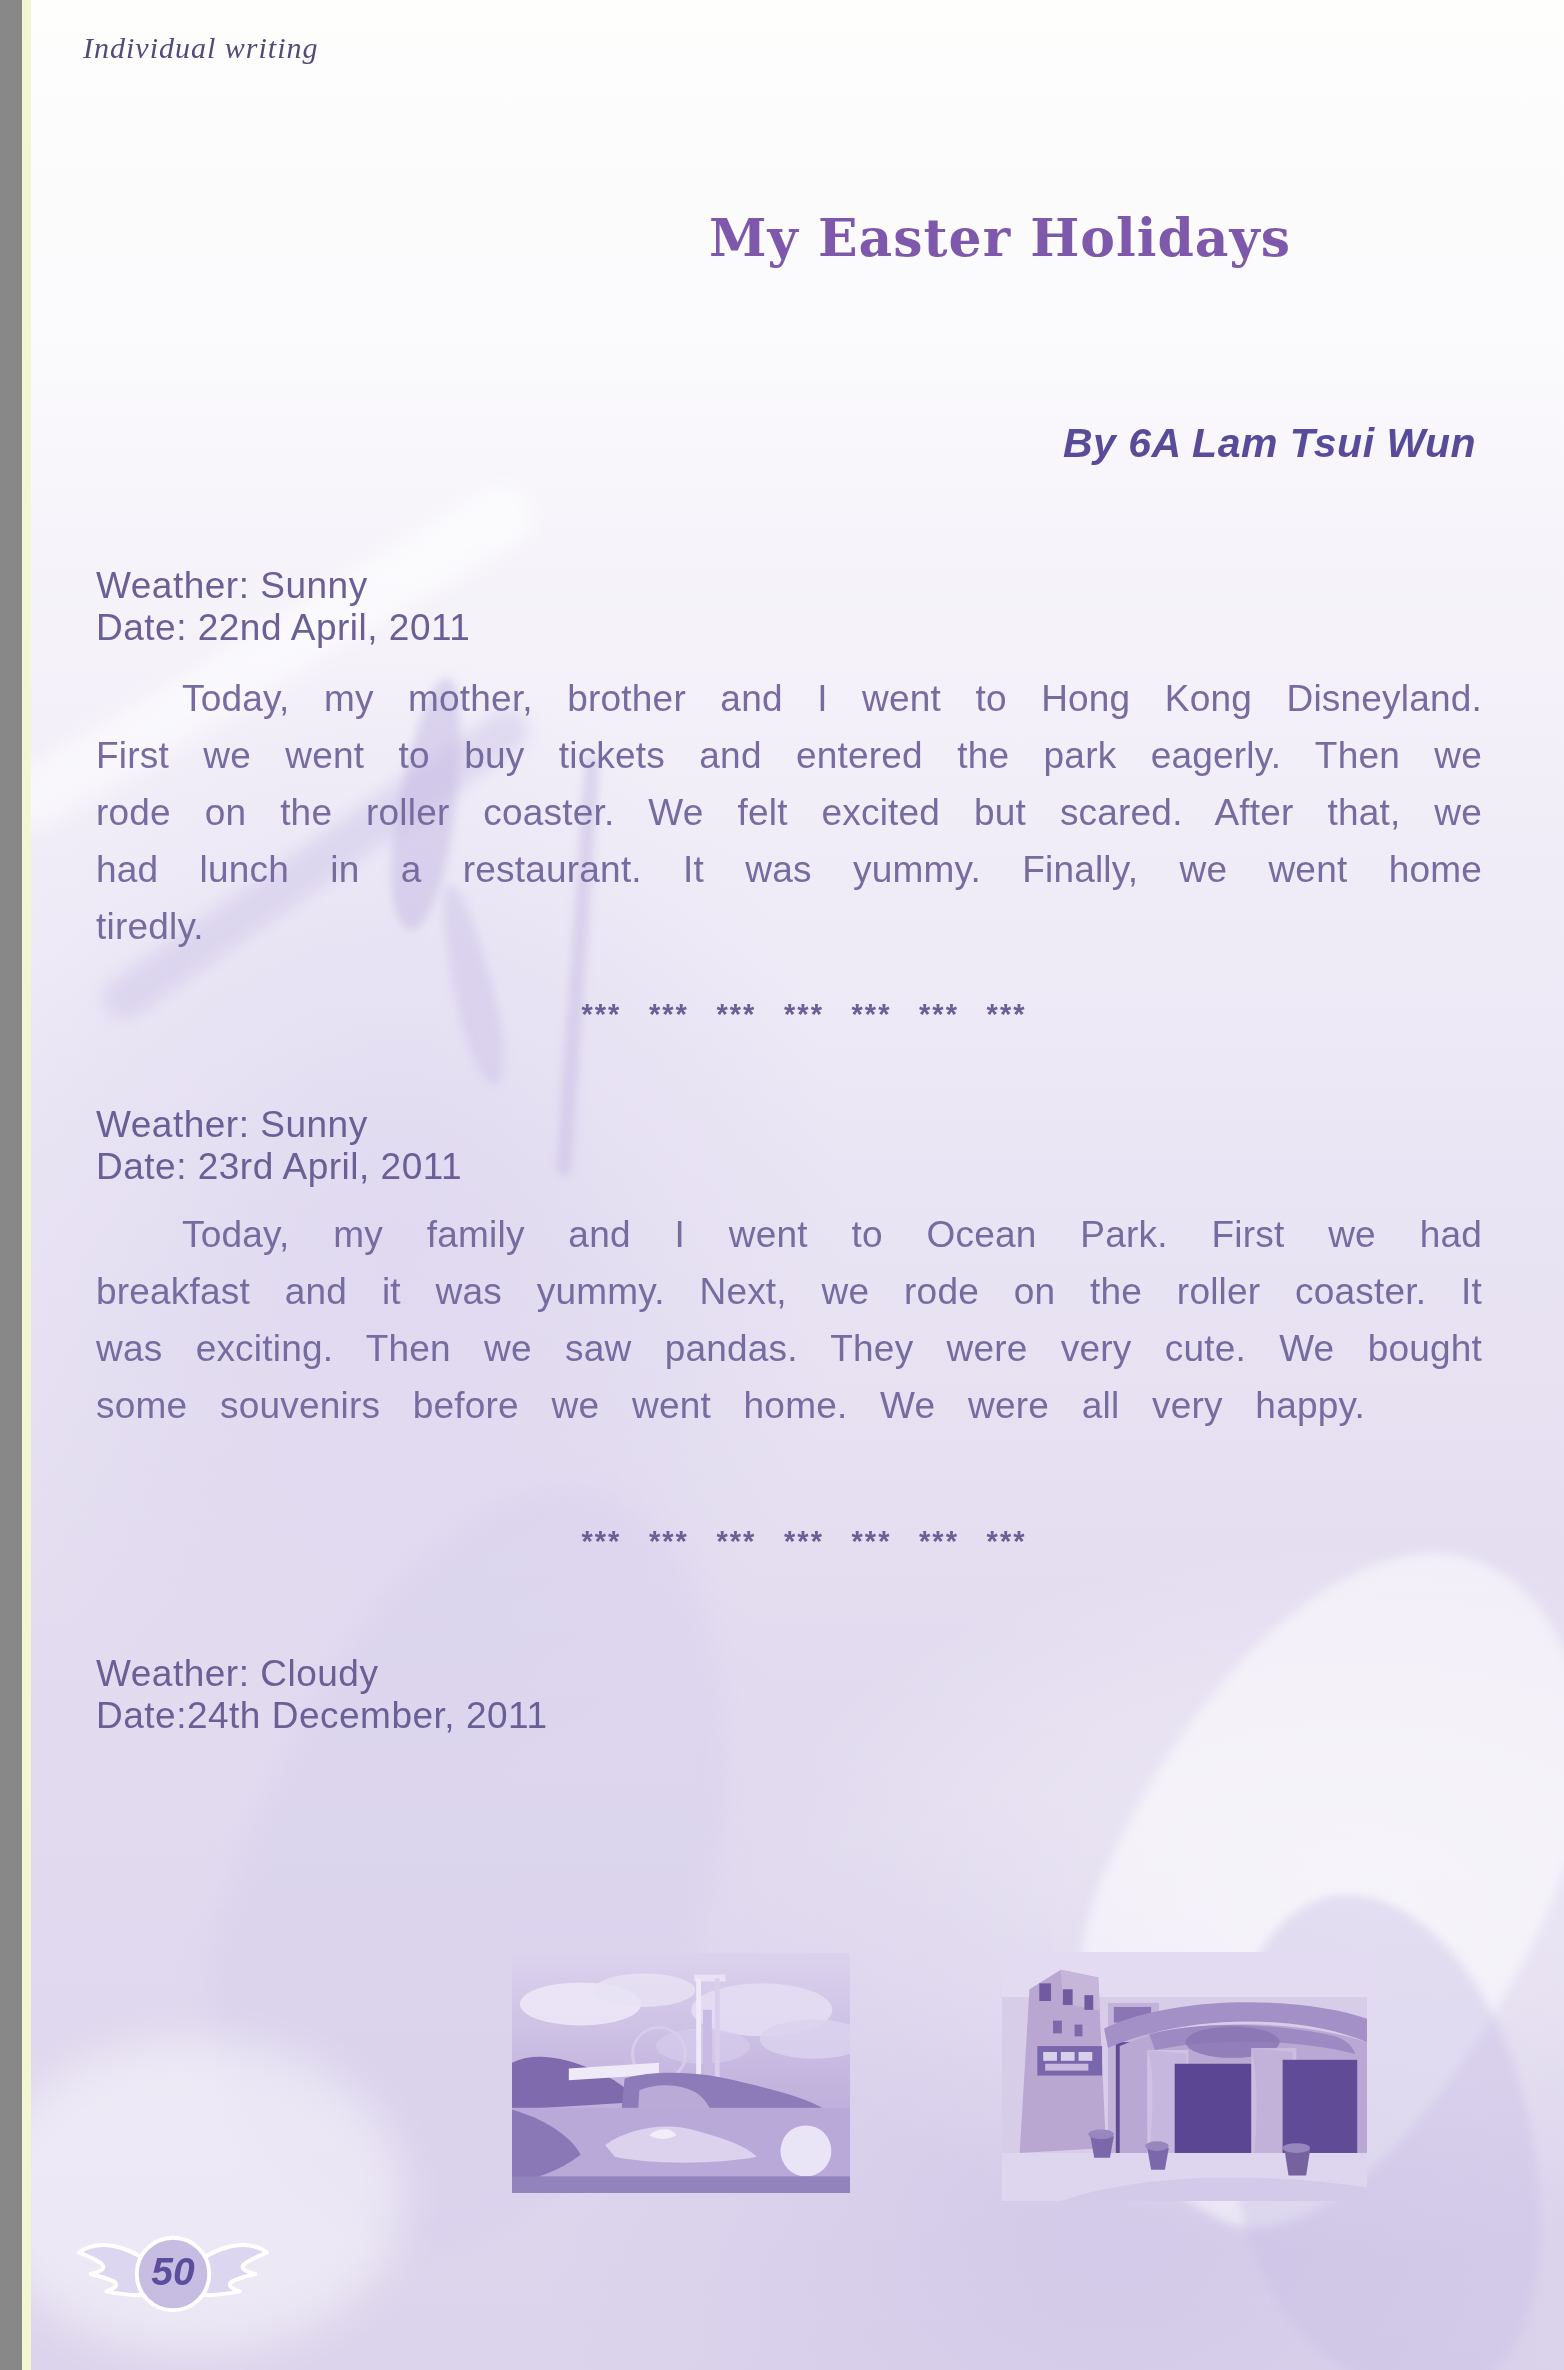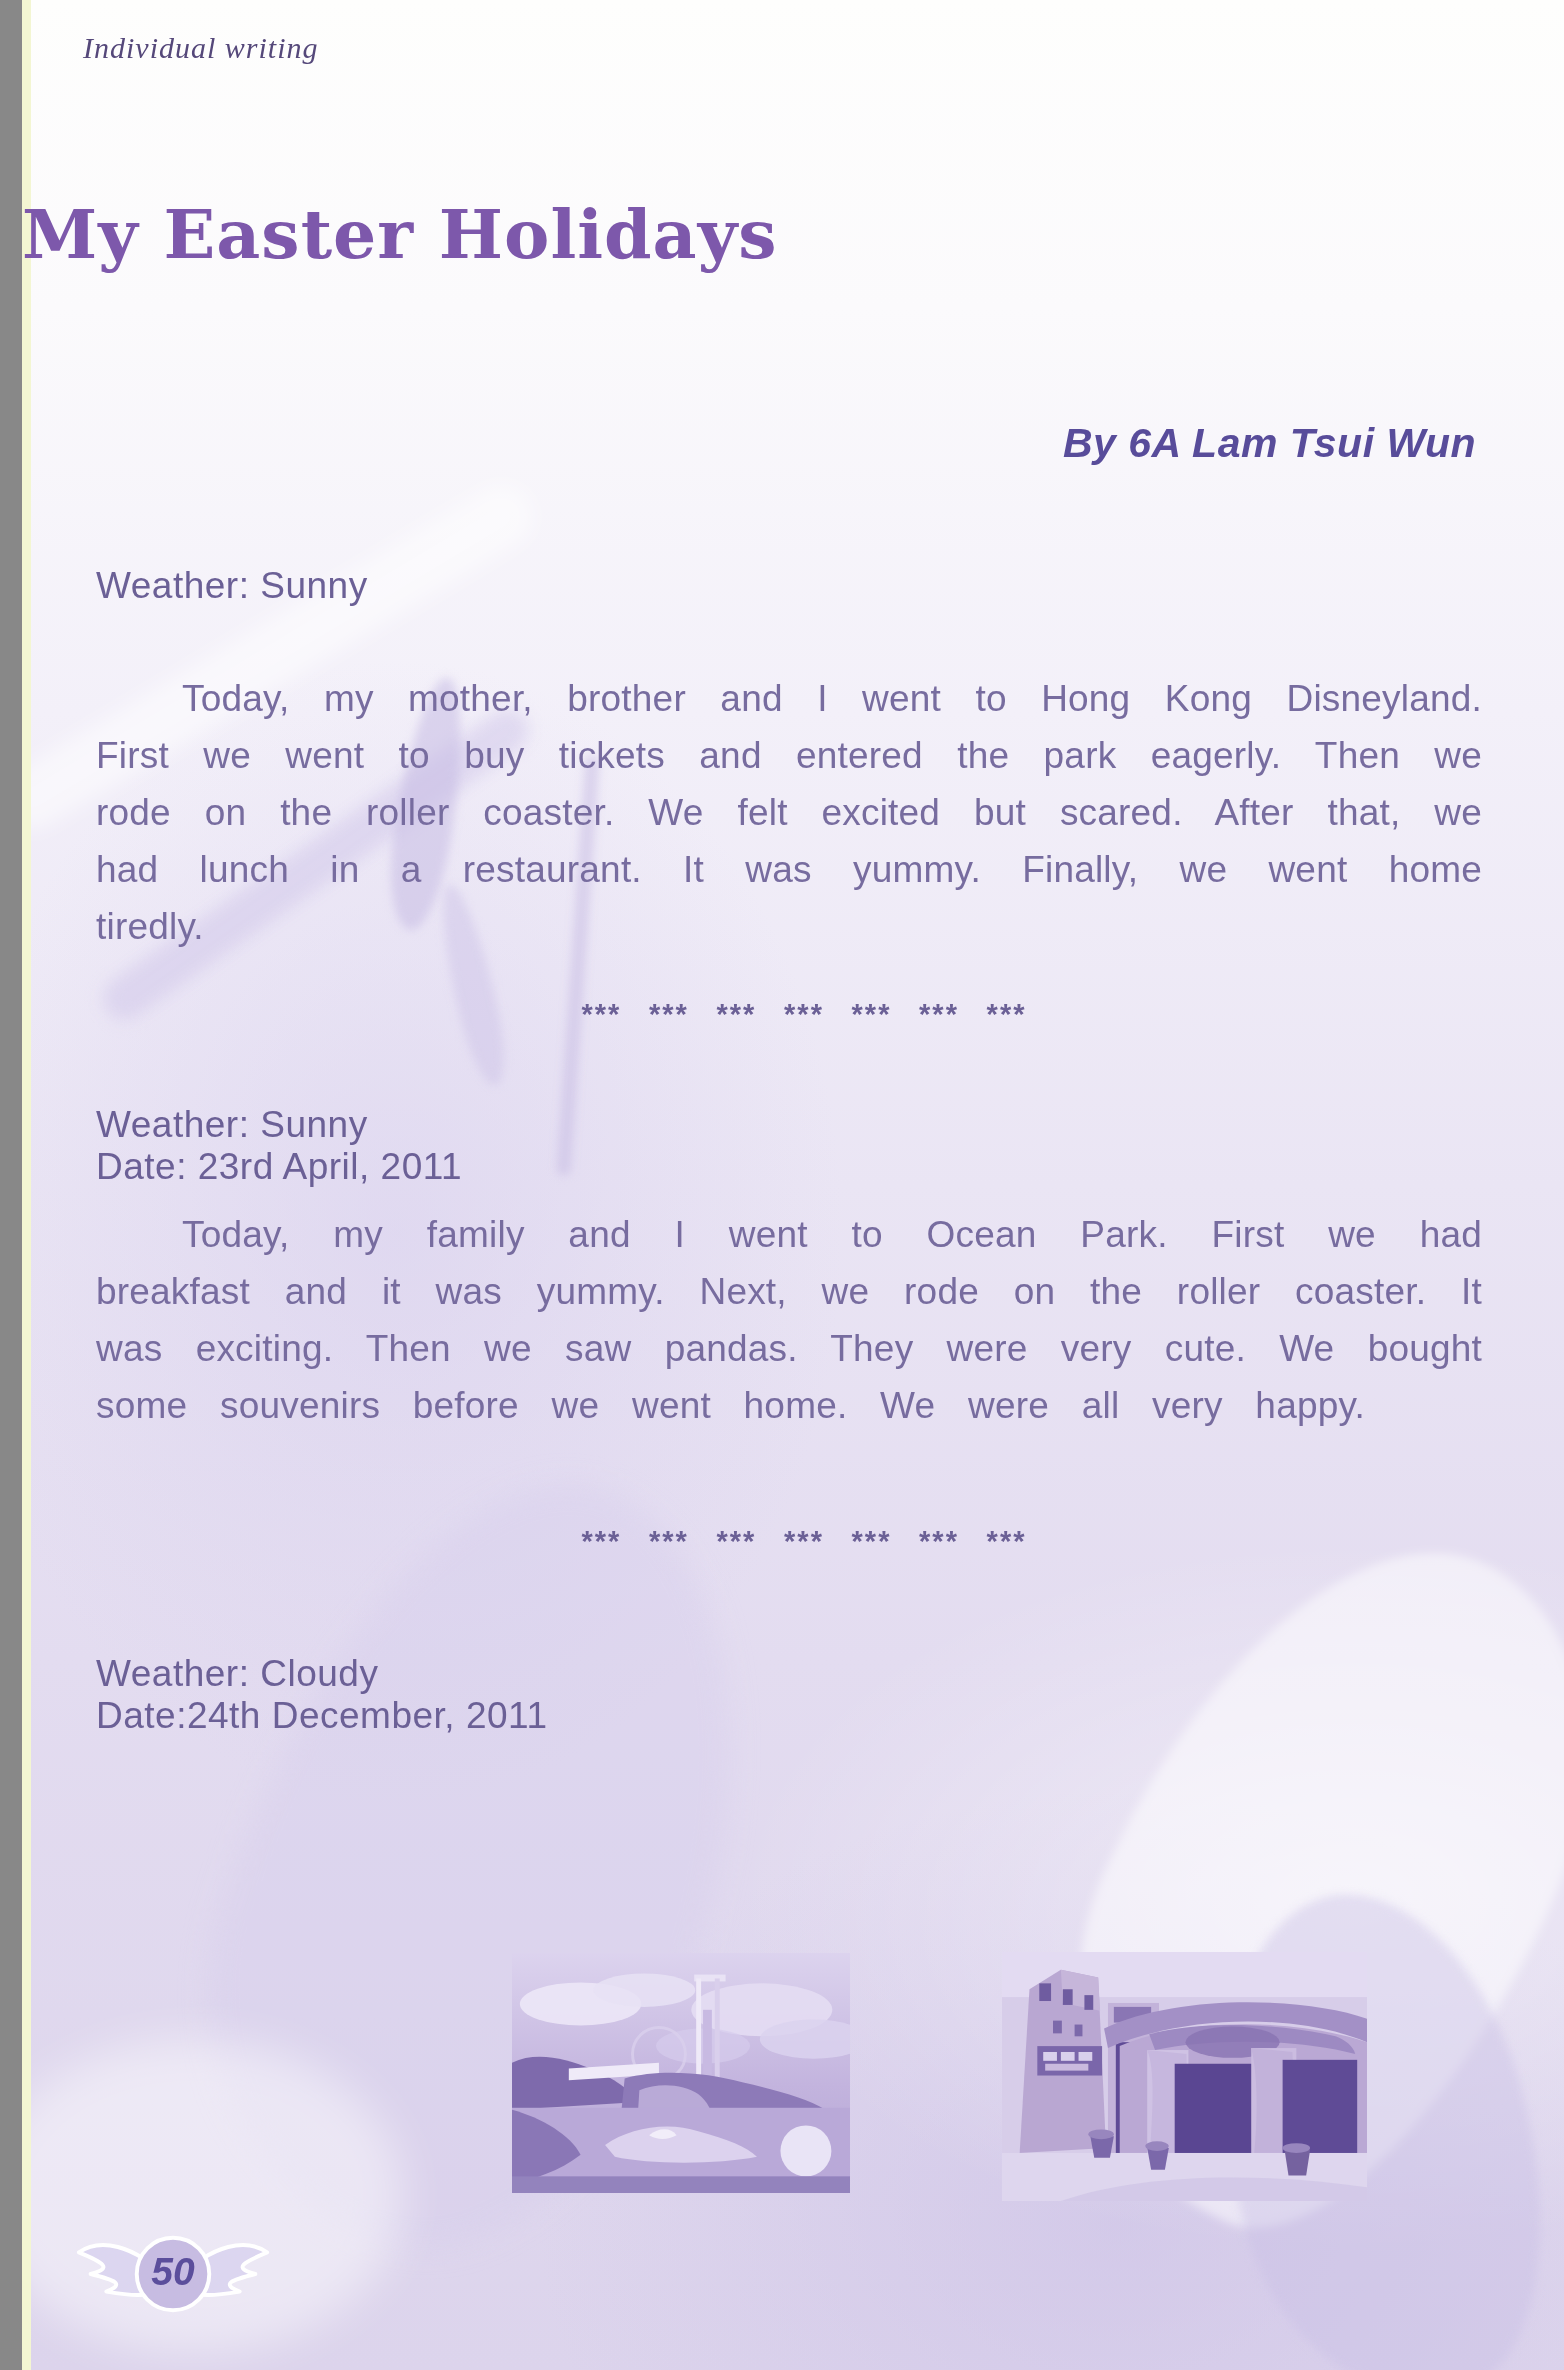--- a/index.html
+++ b/index.html
@@ -24,22 +24,22 @@
   .pt7{left:39px;top:843px;width:510px;height:43px;background:rgba(208,198,234,.5);transform:rotate(-35deg);border-radius:29px;filter:blur(7.8px);}
   .pt8{left:-39px;top:2039px;width:421px;height:314px;background:rgba(255,255,255,.45);border-radius:50%;filter:blur(21.6px);}
   .pt9{left:225px;top:1470px;width:470px;height:784px;background:rgba(211,202,236,.35);border-radius:50% 50% 45% 55%/65% 55% 45% 35%;transform:rotate(18deg);filter:blur(13.7px);}
   .edge-strip{position:absolute;left:0;top:0;width:8.8px;height:100%;background:#f3f6d2;}
   .section-label{
     position:absolute;left:61px;top:31px;
     font-family:"Liberation Serif",serif;font-style:italic;font-size:30px;
     color:#55487a;letter-spacing:1px;
   }
   .title{
-    position:absolute;left:0;top:194px;width:1269px;margin:0;text-align:left;
-    font-family:"DejaVu Serif",serif;font-weight:bold;font-size:68px;
+    position:absolute;left:0;top:207px;width:1269px;margin:0;text-align:right;
+    font-family:"DejaVu Serif",serif;font-weight:bold;font-size:52px;
     color:#7d58ab;letter-spacing:1px;
   }
   .byline{
     position:absolute;right:110px;top:420px;
     font-weight:bold;font-style:italic;font-size:41px;color:#584c9a;letter-spacing:0.5px;
   }
   .entry-head{
     position:absolute;left:74px;right:104px;display:flex;justify-content:space-between;
     font-size:37px;color:#6b6096;letter-spacing:0.5px;flex-direction:column;
   }
@@ -86,20 +86,21 @@
   <div class="edge-strip"></div>
 
   <div class="section-label">Individual writing</div>
 
   <h1 class="title">My Easter Holidays</h1>
 
   <div class="byline">By 6A Lam Tsui Wun</div>
 
   <div class="entry-head h1">
     <span>Weather: Sunny</span>
+    <span>Date: 22nd April, 2011</span>
   </div>
   <p class="para p1">Today, my mother, brother and I went to Hong Kong Disneyland. First we went to buy tickets and entered the park eagerly. Then we rode on the roller coaster. We felt excited but scared. After that, we had lunch in a restaurant. It was yummy. Finally, we went home tiredly.</p>
 
   <div class="sep s1">*** *** *** *** *** *** ***</div>
 
   <div class="entry-head h2">
     <span>Weather: Sunny</span>
     <span>Date: 23rd April, 2011</span>
   </div>
   <p class="para p2">Today, my family and I went to Ocean Park. First we had breakfast and it was yummy. Next, we rode on the roller coaster. It was exciting. Then we saw pandas. They were very cute. We bought some souvenirs before we went home. We were all very happy.</p>

